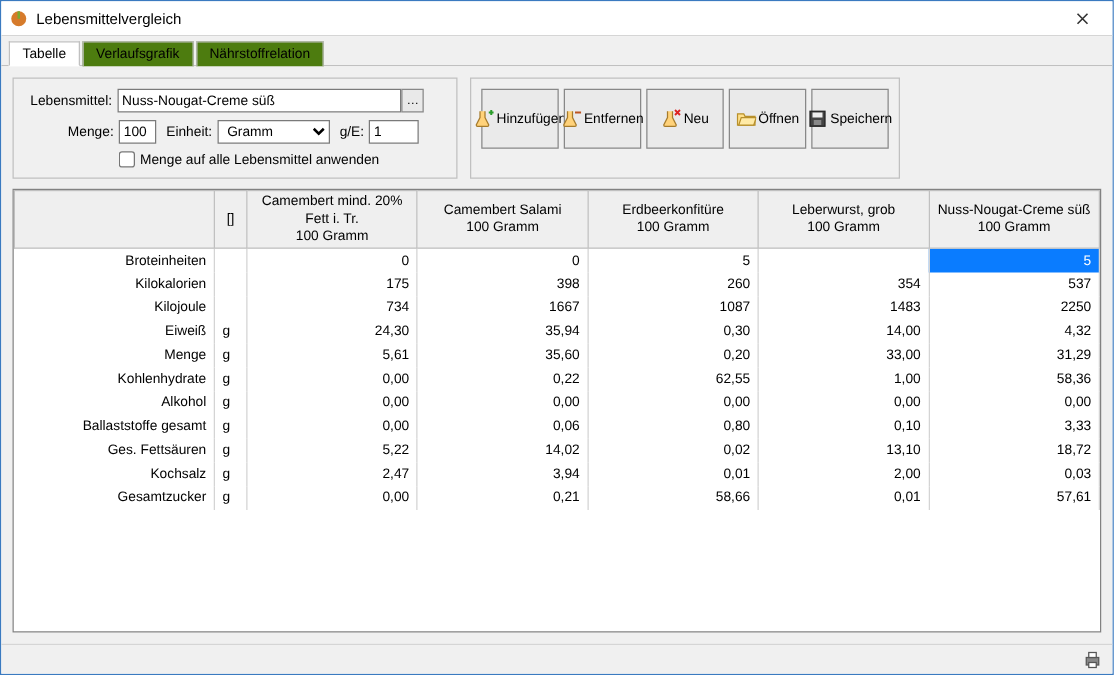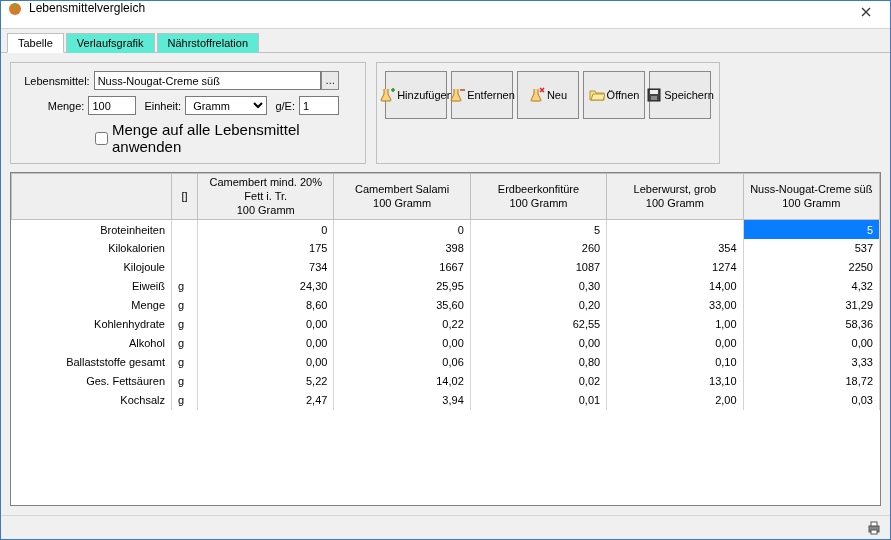--- a/index.html
+++ b/index.html
@@ -11,40 +11,41 @@
   height: 540px;
   border: 1px solid #3a7ac0;
   display: flex;
   flex-direction: column;
   overflow: hidden;
 }
 .titlebar {
   height: 28px;
   background: #fff;
   display: flex;
+  align-items: center;
   padding: 0 4px 0 6px;
   border-bottom: 1px solid #d5d5d5;
 }
 .titlebar .app-icon { width: 16px; height: 16px; margin-right: 6px; }
 .titlebar .title { flex: 1; font-size: 12px; color: #000; }
 .titlebar .close { width: 40px; height: 22px; display:flex; align-items:center; justify-content:center; cursor:pointer; }
 
 .tabstrip {
   background: #f0f0f0;
   display: flex;
   padding: 3px 16px 0 6px;
   border-bottom: 1px solid #c0c0c0;
 }
 .tab {
   padding: 3px 10px;
   font-size: 11px;
   border: 1px solid #c0c0c0;
   border-bottom: none;
   margin-right: 2px;
-  background: #5eead4;
+  background: #4d7c0f;
   cursor: pointer;
   position: relative;
   top: 1px;
 }
 .tab.active { background: #fff; border-bottom: 1px solid #fff; }
 
 .body-area {
   flex: 1;
   background: #f0f0f0;
   padding: 9px;
@@ -78,21 +79,21 @@
   border: 1px solid #888;
   background: #e9e9e9;
   font-size: 10px;
   line-height: 1;
   cursor: pointer;
   text-align:center;
 }
 select.text-input { height: 19px; }
 .checkbox-row { display:flex; align-items:center; padding-left: 74px; }
 .checkbox-row input { margin-right: 4px; }
-.checkbox-row label { font-size: 15px; }
+.checkbox-row label { font-size: 11px; }
 
 .toolbar-panel {
   border: 1px solid #c0c0c0;
   padding: 8px;
   display: flex;
   gap: 4px;
   align-items: flex-start;
 }
 .tool-btn {
   width: 62px;
@@ -184,21 +185,21 @@
   <div class="controls-row">
 
     <div class="food-panel">
       <div class="form-row">
         <span class="form-label" style="width:70px;">Lebensmittel:</span>
         <input class="text-input" style="width: 232px;" value="Nuss-Nougat-Creme süß">
         <button class="btn-ellipsis">…</button>
       </div>
       <div class="form-row">
         <span class="form-label" style="width:70px;">Menge:</span>
-        <input class="text-input" style="width: 48px;" value="100">
+        <input class="text-input" style="width: 30px;" value="100">
         <span class="form-label" style="margin-left:8px;">Einheit:</span>
         <select class="text-input" style="width:90px;">
           <option>Gramm</option>
         </select>
         <span class="form-label" style="margin-left:8px;">g/E:</span>
         <input class="text-input" style="width: 40px;" value="1">
       </div>
       <div class="checkbox-row">
         <input type="checkbox" id="cbAll" style="">
         <label for="cbAll">Menge auf alle Lebensmittel anwenden</label>
@@ -295,36 +296,36 @@
             <td class="val">260</td>
             <td class="val">354</td>
             <td class="val">537</td>
           </tr>
           <tr>
             <td class="rowhdr">Kilojoule</td>
             <td class="unit"></td>
             <td class="val">734</td>
             <td class="val">1667</td>
             <td class="val">1087</td>
-            <td class="val">1274</td>
+            <td class="val">1483</td>
             <td class="val">2250</td>
           </tr>
           <tr>
             <td class="rowhdr">Eiweiß</td>
             <td class="unit">g</td>
             <td class="val">24,30</td>
-            <td class="val">25,95</td>
+            <td class="val">35,94</td>
             <td class="val">0,30</td>
             <td class="val">14,00</td>
             <td class="val">4,32</td>
           </tr>
           <tr>
             <td class="rowhdr">Menge</td>
             <td class="unit">g</td>
-            <td class="val">8,60</td>
+            <td class="val">5,61</td>
             <td class="val">35,60</td>
             <td class="val">0,20</td>
             <td class="val">33,00</td>
             <td class="val">31,29</td>
           </tr>
           <tr>
             <td class="rowhdr">Kohlenhydrate</td>
             <td class="unit">g</td>
             <td class="val">0,00</td>
             <td class="val">0,22</td>
@@ -360,20 +361,29 @@
             <td class="val">18,72</td>
           </tr>
           <tr>
             <td class="rowhdr">Kochsalz</td>
             <td class="unit">g</td>
             <td class="val">2,47</td>
             <td class="val">3,94</td>
             <td class="val">0,01</td>
             <td class="val">2,00</td>
             <td class="val">0,03</td>
+          </tr>
+          <tr>
+            <td class="rowhdr">Gesamtzucker</td>
+            <td class="unit">g</td>
+            <td class="val">0,00</td>
+            <td class="val">0,21</td>
+            <td class="val">58,66</td>
+            <td class="val">0,01</td>
+            <td class="val">57,61</td>
           </tr>
         </tbody>
     </table>
   </div>
 
 </div>
 
 <div class="footer">
   <span class="print-btn">
     <svg width="16" height="16" viewBox="0 0 16 16">

